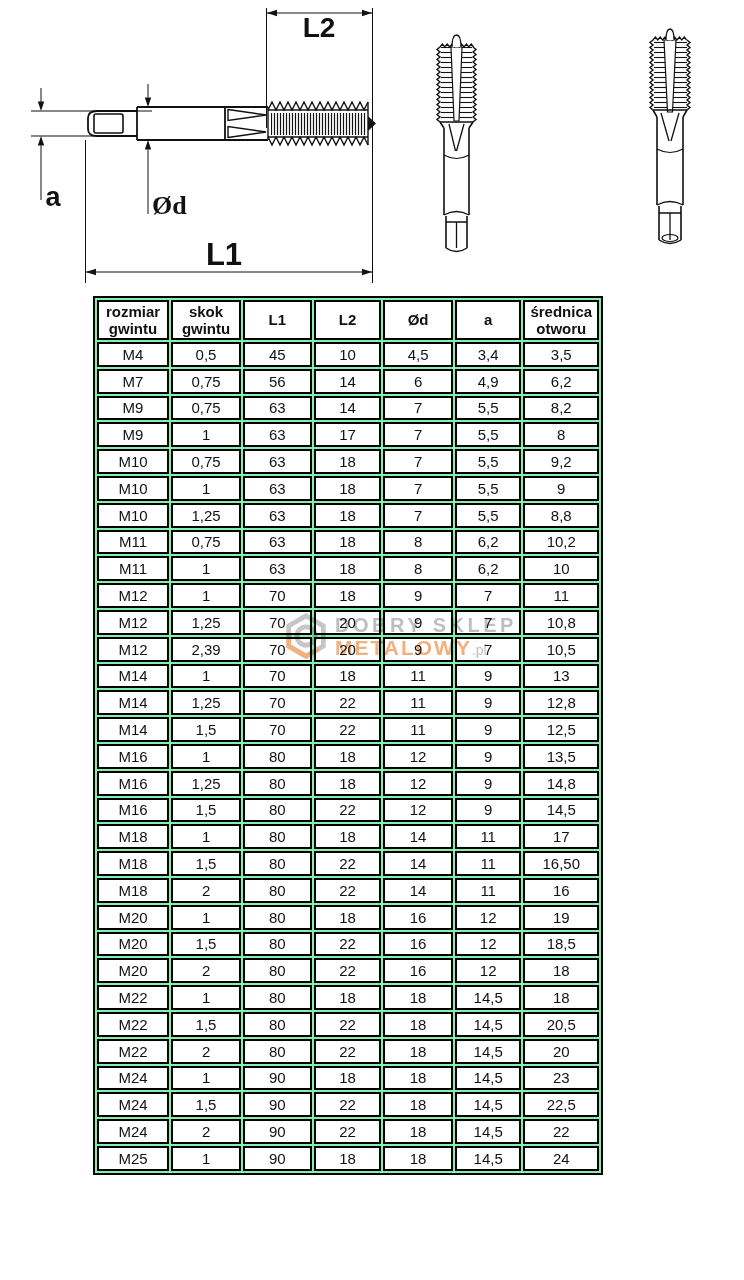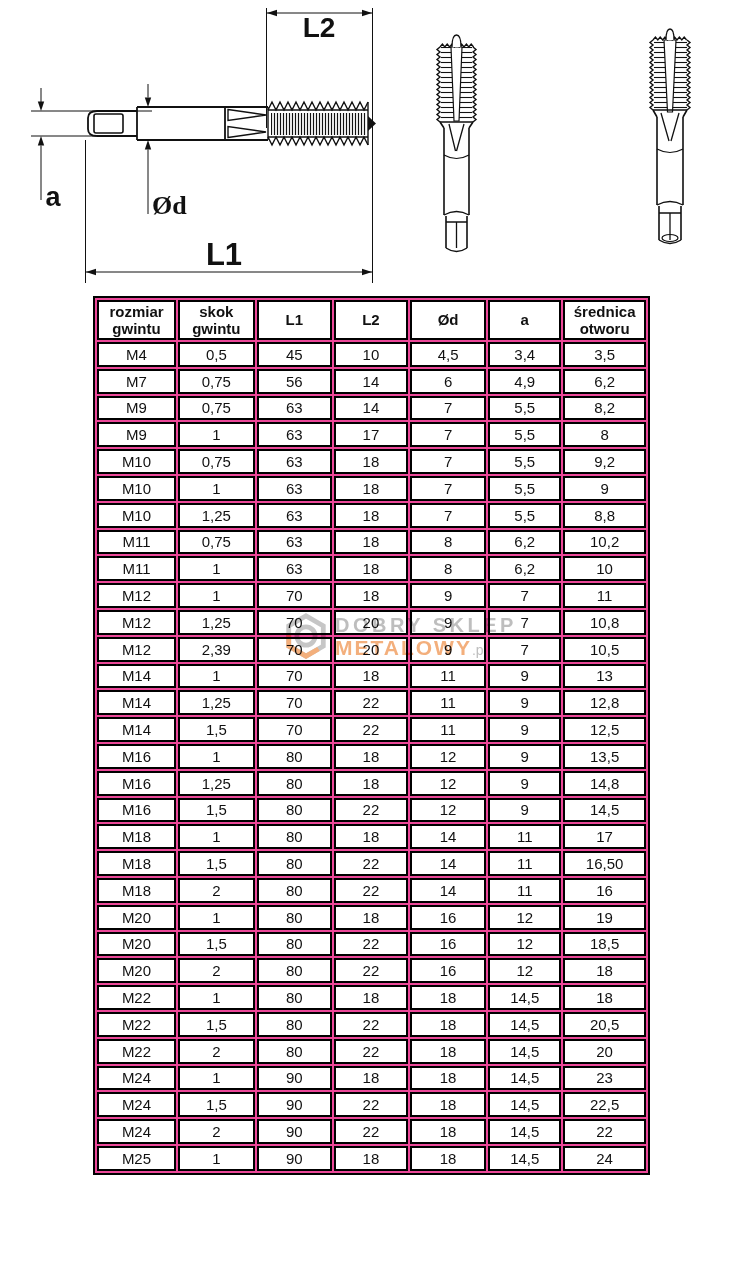--- a/index.html
+++ b/index.html
@@ -4,21 +4,21 @@
 <style>
   html,body{margin:0;padding:0;background:#fff;}
   .page{position:relative;width:744px;height:1280px;background:#fff;overflow:hidden;
         font-family:"Liberation Sans",sans-serif;color:#111;}
   svg text{fill:#111;}
   .dim-label{font-family:"Liberation Sans",sans-serif;font-weight:bold;}
   .dim-label-serif{font-family:"Liberation Serif",serif;font-weight:bold;}
 
   .table-wrap{position:absolute;left:93px;top:296px;}
   table.dims{border-collapse:separate;border-spacing:2px;border:2px solid #000;
-             background:#ec4899;table-layout:fixed;width:557px;}
+             background:#86efac;table-layout:fixed;width:510px;}
   table.dims th, table.dims td{border:2px solid #000;background:#fff;text-align:center;
              vertical-align:middle;padding:0 2px;overflow:hidden;}
   table.dims th{font-size:15px;font-weight:bold;height:36px;line-height:1.15;white-space:pre-line;}
   table.dims td{font-size:15px;height:20.8px;line-height:1;font-weight:normal;}
 
   .watermark{position:absolute;left:282px;top:612px;display:flex;align-items:center;gap:5px;
              mix-blend-mode:multiply;pointer-events:none;z-index:5;opacity:.9;}
   .wm-lines{display:flex;flex-direction:column;}
   .wm-line1{font-size:20px;font-weight:bold;color:#b7b7b7;letter-spacing:3.5px;line-height:1;text-align:center;}
   .wm-line2{font-size:21px;font-weight:bold;color:#f2a express66e;line-height:1;margin-top:2px;}

